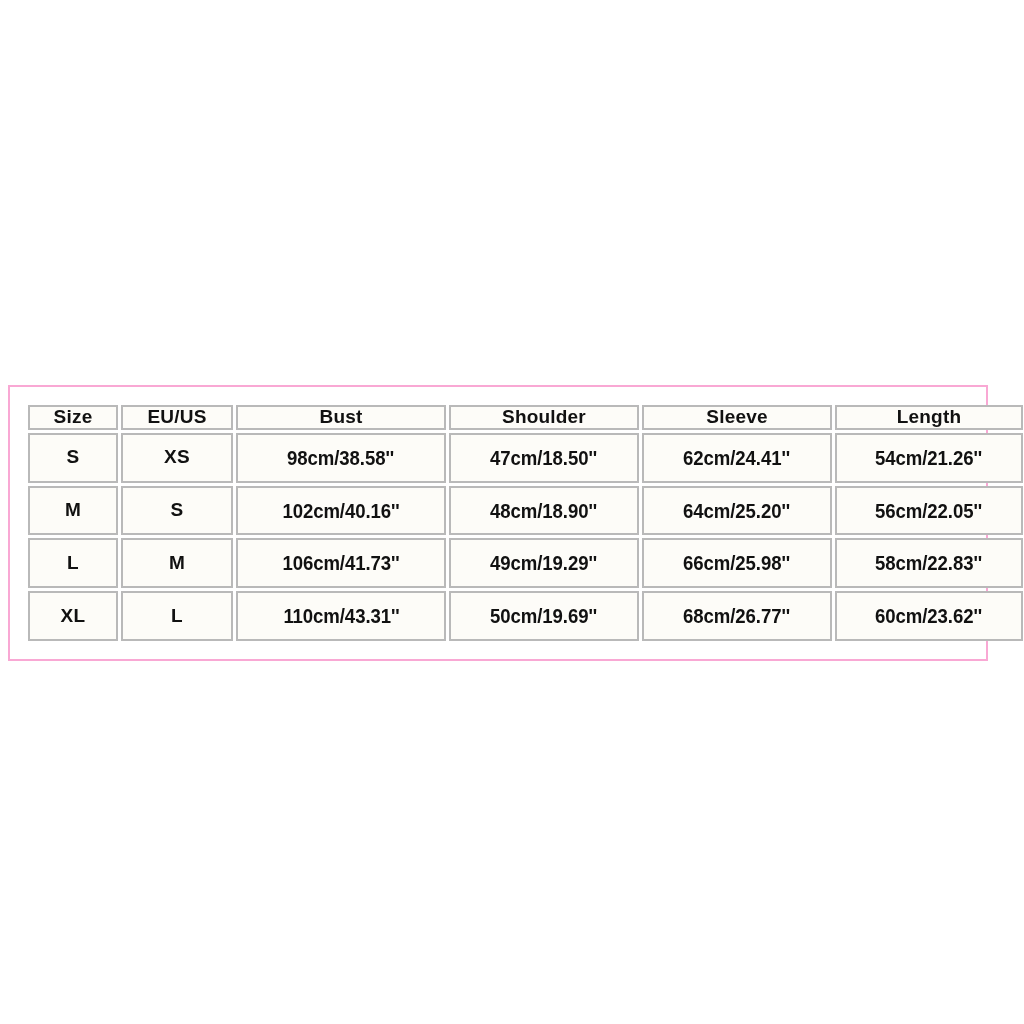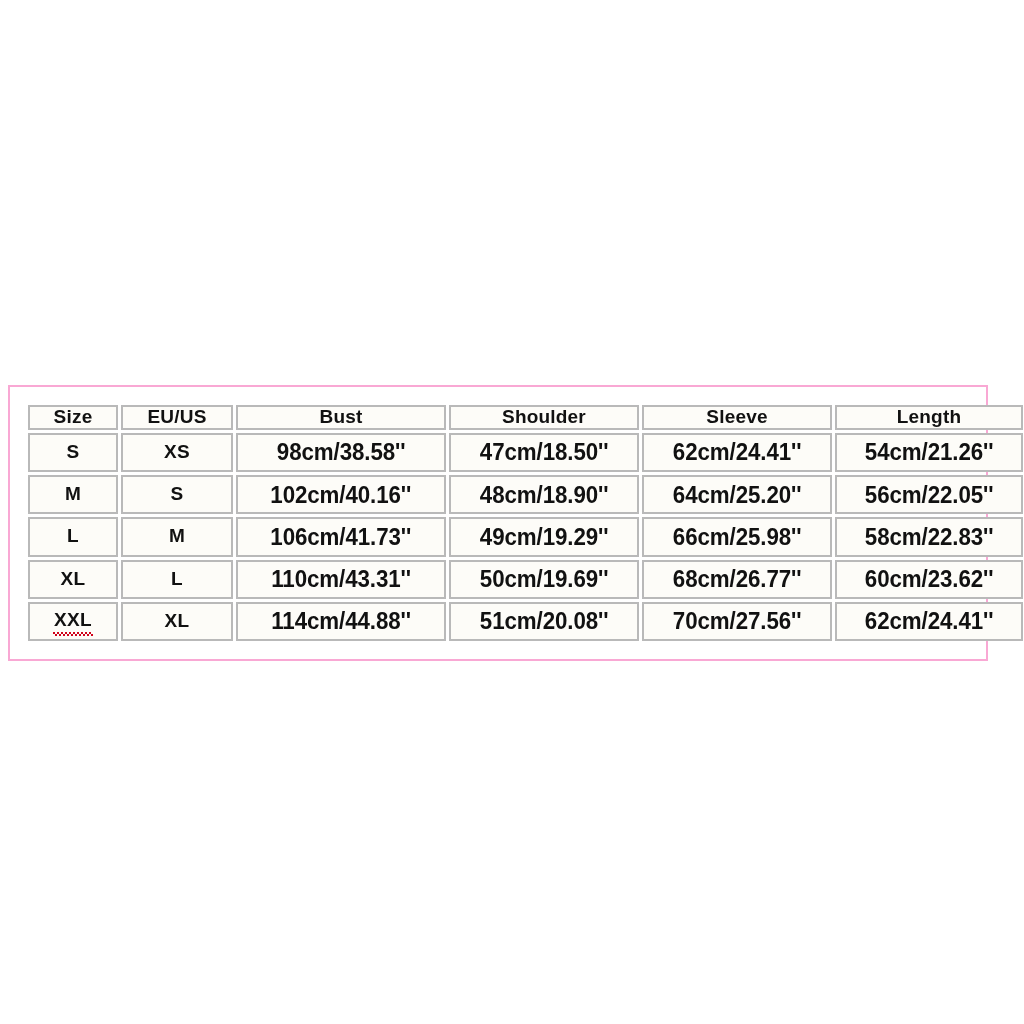--- a/index.html
+++ b/index.html
@@ -54,21 +54,21 @@
 
   
   col.col-size     { width: 90px; }
   col.col-euus     { width: 112px; }
   col.col-bust     { width: 210px; }
   col.col-shoulder { width: 190px; }
   col.col-length   { width: 190px; }
   col.col-sleeve   { width: 188px; }
 
   table.size-chart thead th { font-size: 19px; letter-spacing: 0.2px; }
-  table.size-chart tbody td { font-size: 24px; letter-spacing: -0.1px; }
+  table.size-chart tbody td { font-size: 20px; letter-spacing: -0.1px; }
 
   
   table.size-chart tbody td.size-cell,
   table.size-chart tbody td.euus-cell { font-size: 19px; letter-spacing: 0.3px; }
 
   
   .measure {
     display: inline-block;
     transform: scaleX(0.93);
     transform-origin: center;
@@ -149,24 +149,16 @@
 
       <tr>
         <td class="size-cell"><span>XL</span></td>
         <td class="euus-cell"><span>L</span></td>
         <td><span class="measure">110cm/43.31''</span></td>
         <td><span class="measure">50cm/19.69''</span></td>
         <td><span class="measure">68cm/26.77''</span></td>
         <td><span class="measure">60cm/23.62''</span></td>
       </tr>
 
-      <tr>
-        <td class="size-cell"><span class="misspelled">XXL</span></td>
-        <td class="euus-cell"><span>XL</span></td>
-        <td><span class="measure">114cm/44.88''</span></td>
-        <td><span class="measure">51cm/20.08''</span></td>
-        <td><span class="measure">70cm/27.56''</span></td>
-        <td><span class="measure">62cm/24.41''</span></td>
-      </tr>
 
     </tbody>
   </table>
 </div>
 
 </body></html>

